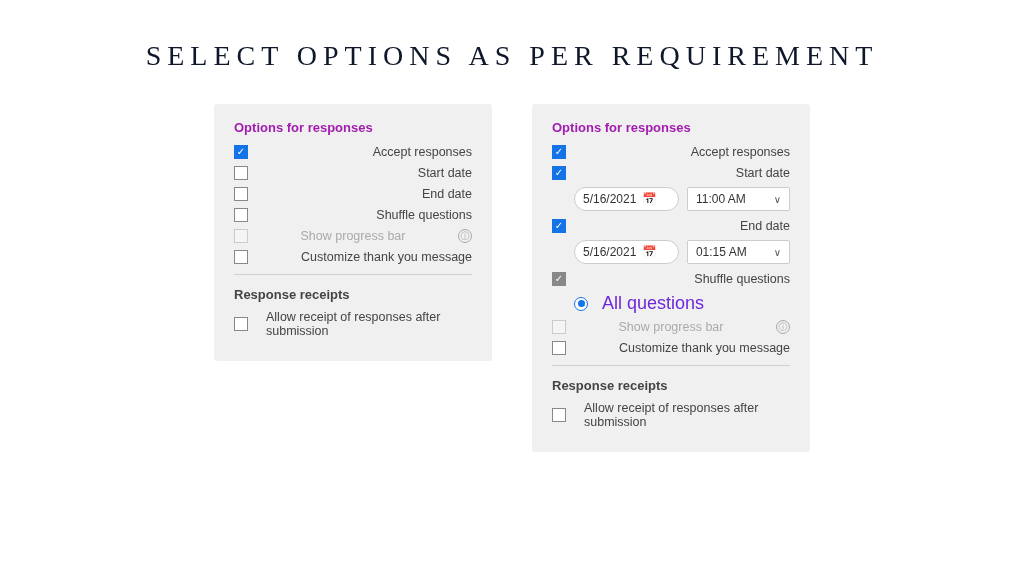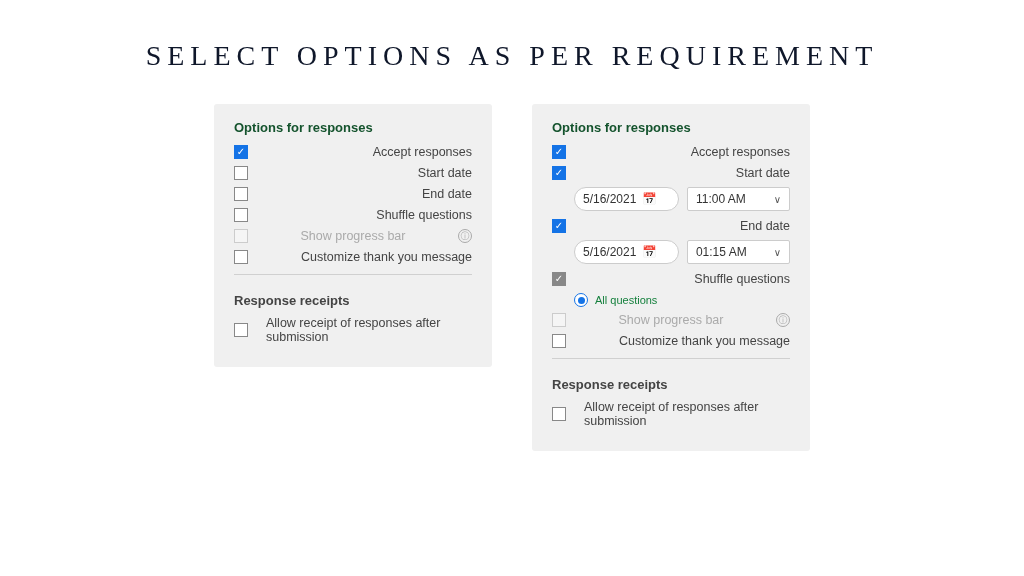--- a/index.html
+++ b/index.html
@@ -46,21 +46,21 @@
       width: 278px;
     }
 
     .panel-right {
       width: 278px;
     }
 
     .section-title {
       font-size: 13px;
       font-weight: 600;
-      color: #14532d;
+      color: #a21caf;
       margin-bottom: 10px;
     }
 
     .option-row {
       display: flex;
       align-items: center;
       gap: 18px;
       margin-bottom: 7px;
       color: #444;
       font-size: 12.5px;
@@ -104,21 +104,21 @@
       border: none;
       border-top: 1px solid #d0d0d0;
       margin: 10px 0;
     }
 
     .response-receipts-title {
       font-size: 13px;
       font-weight: 600;
       color: #444;
       margin-bottom: 8px;
-      margin-top: 18px;
+      margin-top: 12px;
     }
 
     
     .date-row {
       display: flex;
       align-items: center;
       gap: 8px;
       margin-bottom: 8px;
       margin-left: 22px;
     }
@@ -156,25 +156,25 @@
     }
 
     .calendar-icon {
       color: #555;
       font-size: 12px;
     }
 
     .radio-row {
       display: flex;
       align-items: center;
-      gap: 7px;
+      gap: 14px;
       margin-bottom: 6px;
       margin-left: 22px;
-      font-size: 11px;
-      color: #15803d;
+      font-size: 18px;
+      color: #6d28d9;
     }
 
     .radio {
       width: 14px;
       height: 14px;
       border: 1.5px solid #888;
       border-radius: 50%;
       background: #fff;
       display: inline-flex;
       align-items: center;

